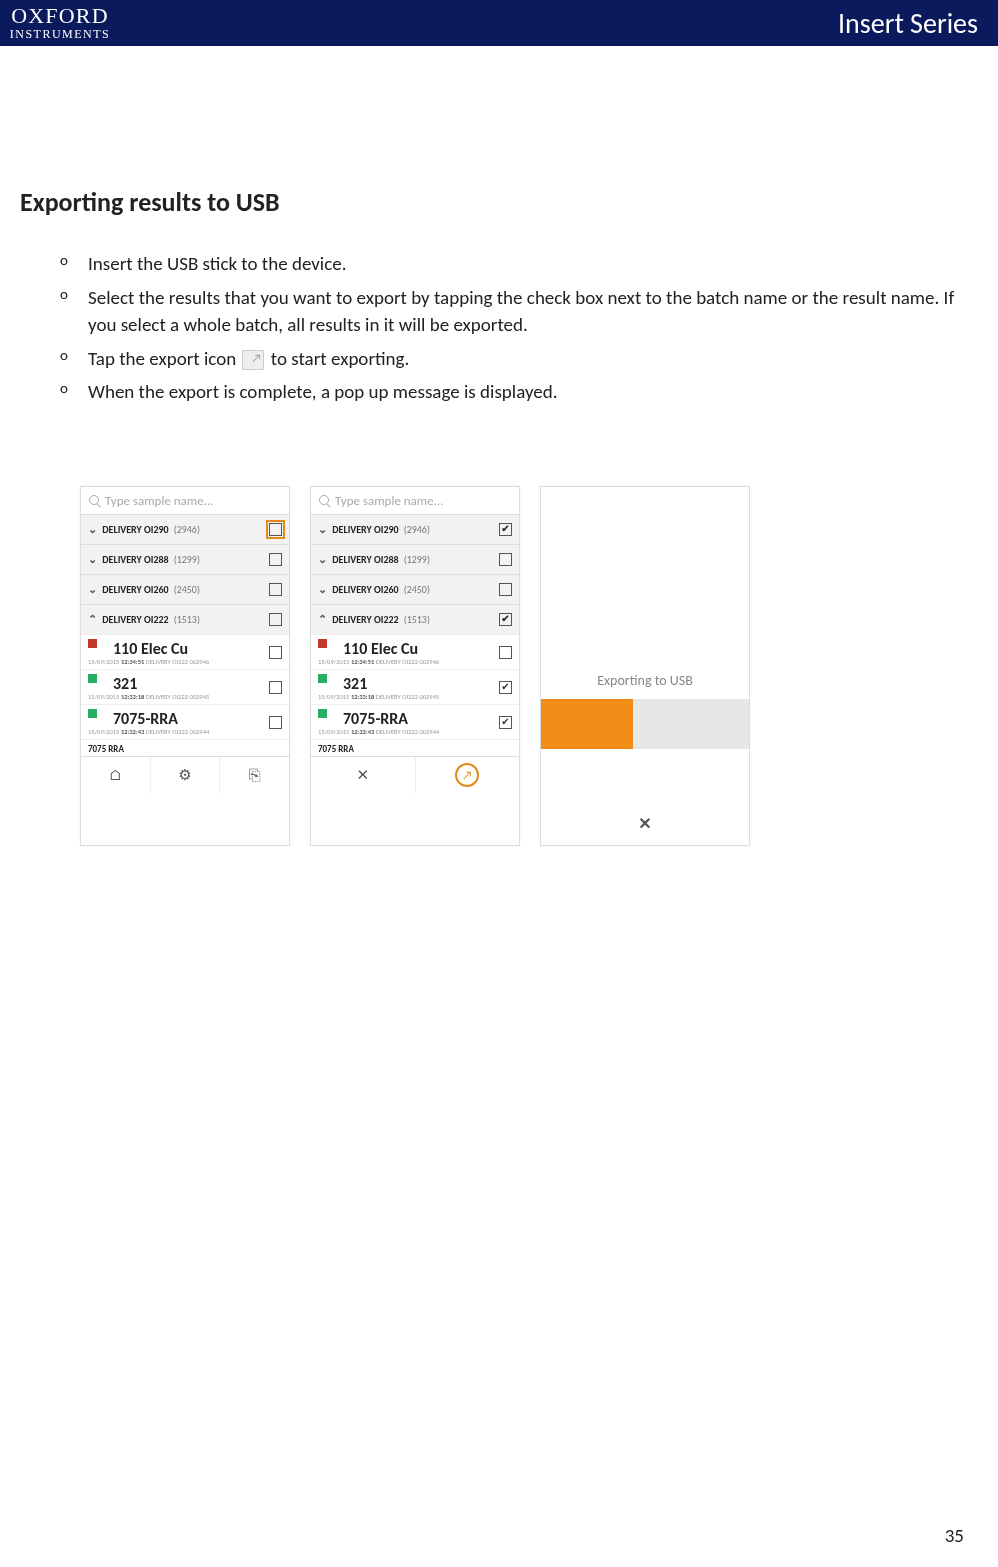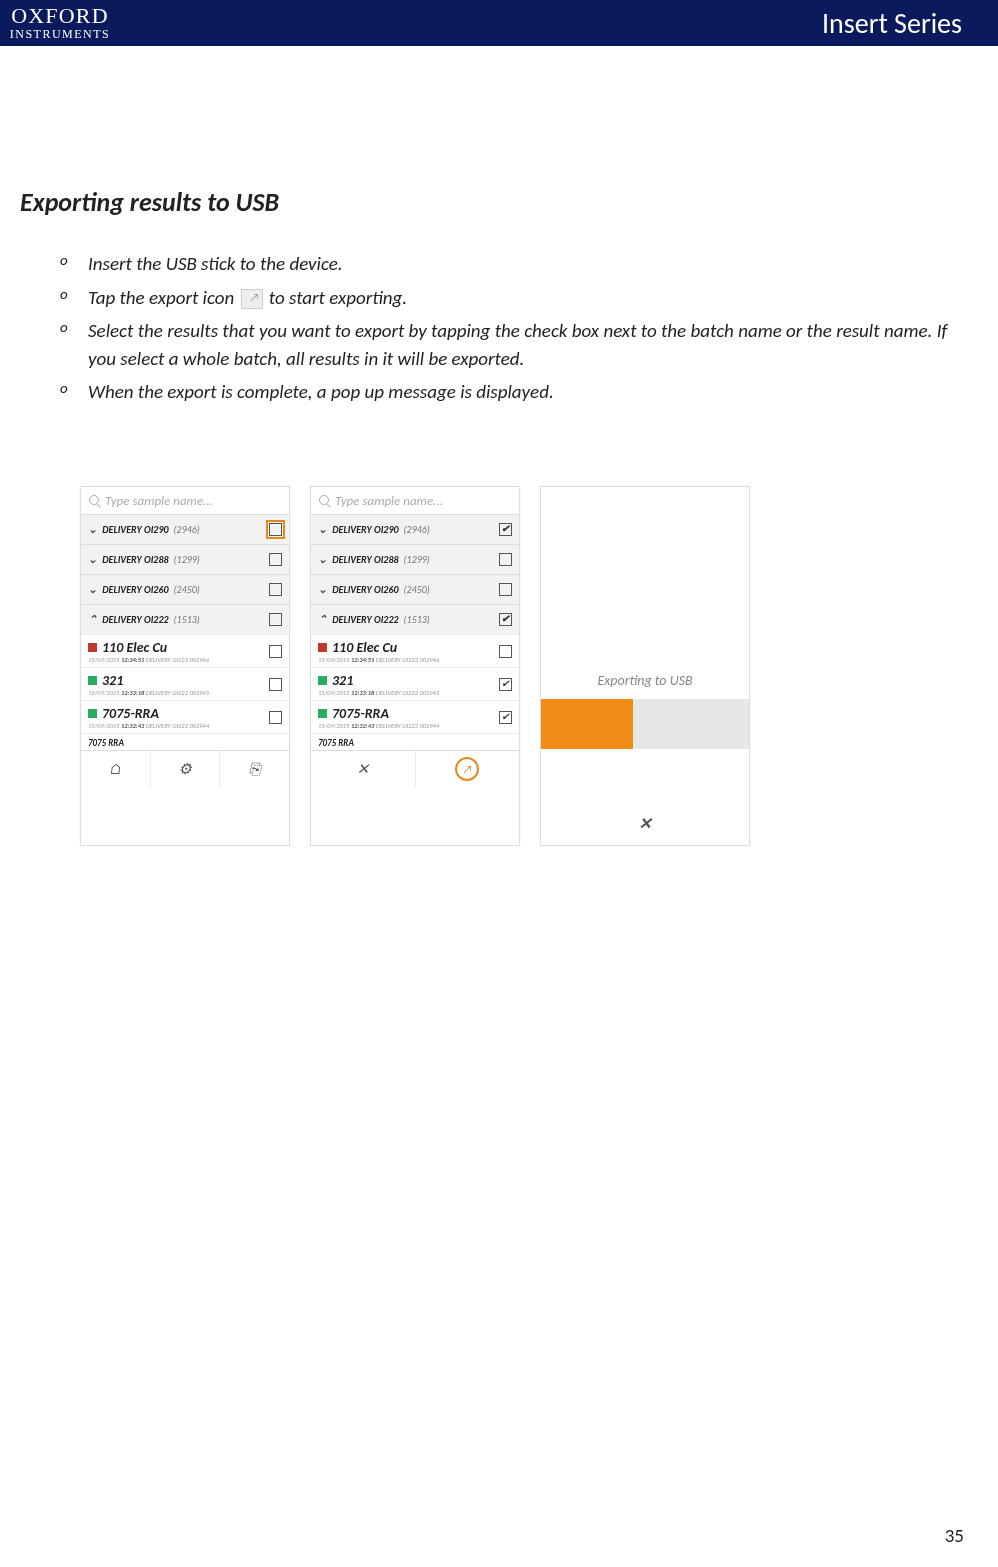--- a/index.html
+++ b/index.html
@@ -1,24 +1,24 @@
 <!DOCTYPE html>
 <html><head>
 <meta charset="utf-8">
 <style>
   * { box-sizing: border-box; margin: 0; padding: 0; }
   body { width: 998px; height: 1567px; font-family: Calibri, "Segoe UI", Arial, sans-serif; background: #fff; color: #222; position: relative; }
 
-  .header-bar { height: 46px; background: linear-gradient(to right, #fff 0 120px, #0a1a5c 120px 100%); display: flex; align-items: center; justify-content: space-between; padding-right: 36px; }
+  .header-bar { height: 46px; background: linear-gradient(to right, #fff 0 120px, #0a1a5c 120px 100%); display: flex; align-items: center; justify-content: space-between; padding-right: 20px; }
   .logo { width: 120px; height: 46px; background: #0a1a5c; color: #fff; display: flex; flex-direction: column; align-items: center; justify-content: center; font-family: serif; padding: 0 6px; }
   .logo-main { font-size: 22px; letter-spacing: 1.2px; line-height: 1; }
   .logo-sub { font-size: 12px; letter-spacing: 1.5px; }
   .series-title { color: #fff; font-size: 28px; font-weight: 400; }
 
-  .content { padding: 140px 36px 0 20px; font-style: italic; }
+  .content { padding: 140px 36px 0 20px; }
   .section-heading { font-size: 26px; margin-bottom: 32px; }
 
   .bullets { padding-left: 40px; }
   .bullets li { list-style: none; position: relative; font-size: 19px; line-height: 1.45; margin-bottom: 6px; padding-left: 28px; }
   .bullets li::before { content: "o"; position: absolute; left: 0; top: 0; font-size: 15px; }
 
   .export-icon-inline { display: inline-block; width: 22px; height: 20px; background: #eee; vertical-align: middle; margin: 0 2px; position: relative; border: 1px solid #ccc; }
   .export-icon-inline::after { content: "↗"; position: absolute; top: -1px; right: 2px; font-size: 12px; color: #999; }
 
   .figure-area { margin-top: 80px; display: flex; gap: 20px; padding: 0 60px; }
@@ -28,21 +28,21 @@
   .mag { width: 10px; height: 10px; border: 1.2px solid #aaa; border-radius: 50%; position: relative; }
   .mag::after { content: ""; position: absolute; width: 5px; height: 1.2px; background: #aaa; transform: rotate(45deg); bottom: -2px; right: -3px; }
 
   .batch-row { border-top: 1px solid #ddd; background: #f2f2f2; padding: 8px 7px; display: flex; align-items: center; justify-content: space-between; font-size: 10px; font-weight: bold; }
   .batch-row .left { display: flex; align-items: center; gap: 5px; }
   .chev { font-size: 11px; color: #555; }
   .count { font-weight: normal; color: #777; }
 
   .item-row { border-top: 1px solid #eee; padding: 4px 7px 3px; display: flex; justify-content: space-between; align-items: center; }
   .item-row .il { display: flex; flex-direction: column; }
-  .item-title { display: flex; align-items: center; gap: 5px; font-size: 14px; font-weight: bold; }
+  .item-title { display: flex; align-items: flex-start; gap: 16px; font-size: 16px; font-weight: bold; }
   .sq { width: 9px; height: 9px; }
   .sq.red { background: #c0392b; }
   .sq.green { background: #27ae60; }
   .meta { font-size: 6.5px; color: #999; }
   .meta b { color: #555; }
   .peek { border-top: 1px solid #eee; padding: 3px 7px 0; font-size: 9px; font-weight: bold; }
 
   .cb { width: 13px; height: 13px; border: 1.3px solid #555; display: flex; align-items: center; justify-content: center; font-size: 10px; line-height: 1; }
   .cb.hl { outline: 2px solid #e28a1a; outline-offset: 1px; }
   .cb.checked::after { content: "✔"; color: #333; }
@@ -71,26 +71,26 @@
     <div class="logo-sub">INSTRUMENTS</div>
   </div>
   <div class="series-title">Insert Series</div>
 </div>
 
 <div class="content">
   <h2 class="section-heading">Exporting results to USB</h2>
 
   <ul class="bullets">
     <li>Insert the USB stick to the device.</li>
+    <li>Select the results that you want to export by tapping the check box next to the batch name or the result name. If you select a whole batch, all results in it will be exported.</li>
     <li>
       <span>Tap the export icon</span>
       <span class="export-icon-inline"></span>
       <span> to start exporting.</span>
     </li>
-    <li>Select the results that you want to export by tapping the check box next to the batch name or the result name. If you select a whole batch, all results in it will be exported.</li>
     <li>When the export is complete, a pop up message is displayed.</li>
   </ul>
 
   <div class="figure-area">
 
     <div class="screen">
       <div class="search-row">
         <span class="mag"></span>
         <span>Type sample name...</span>
       </div>

